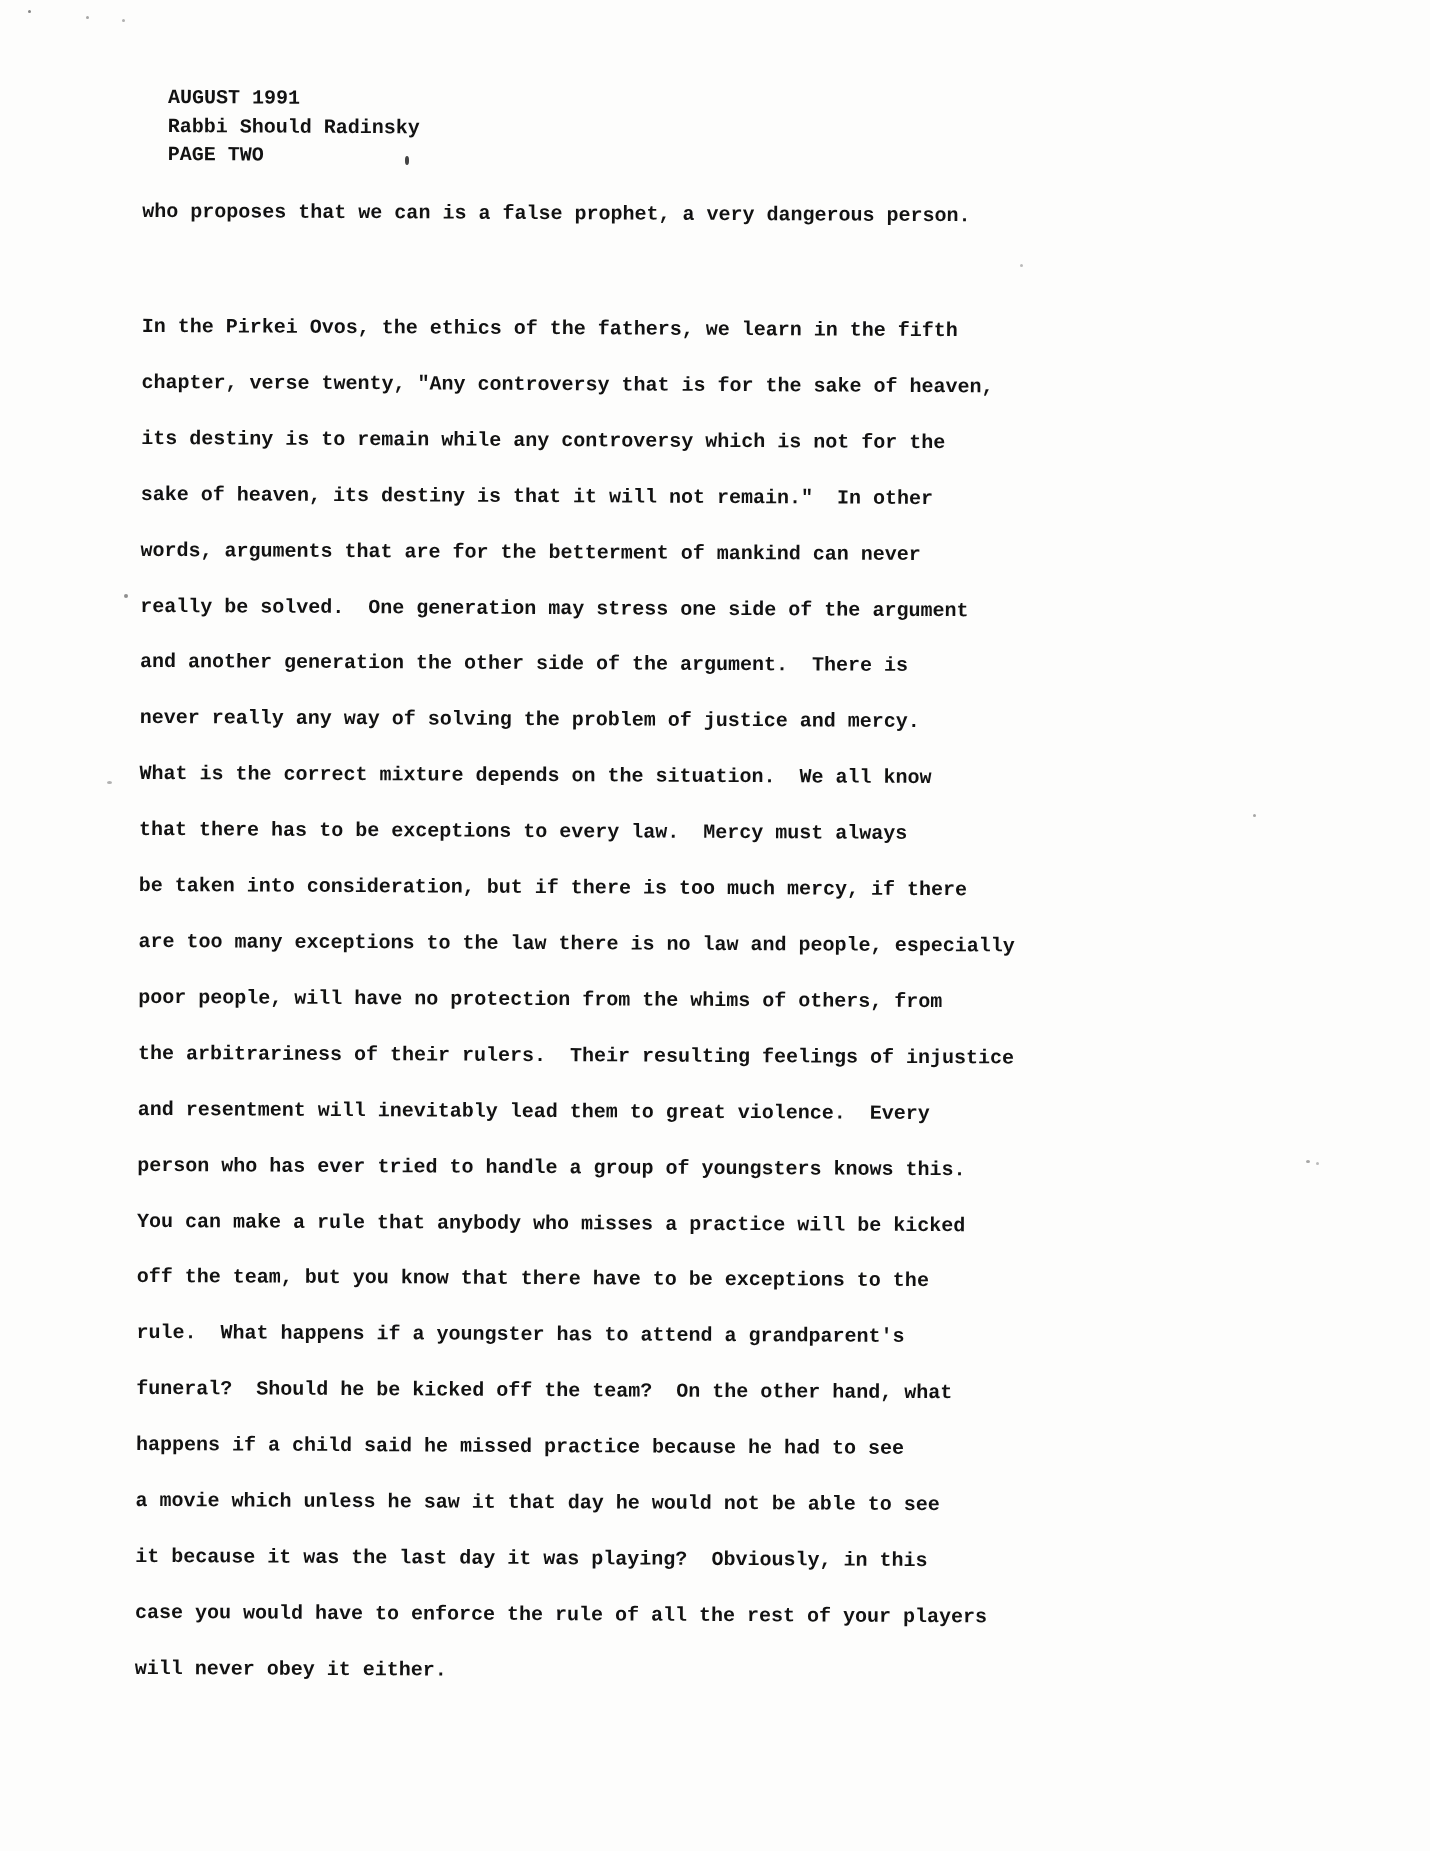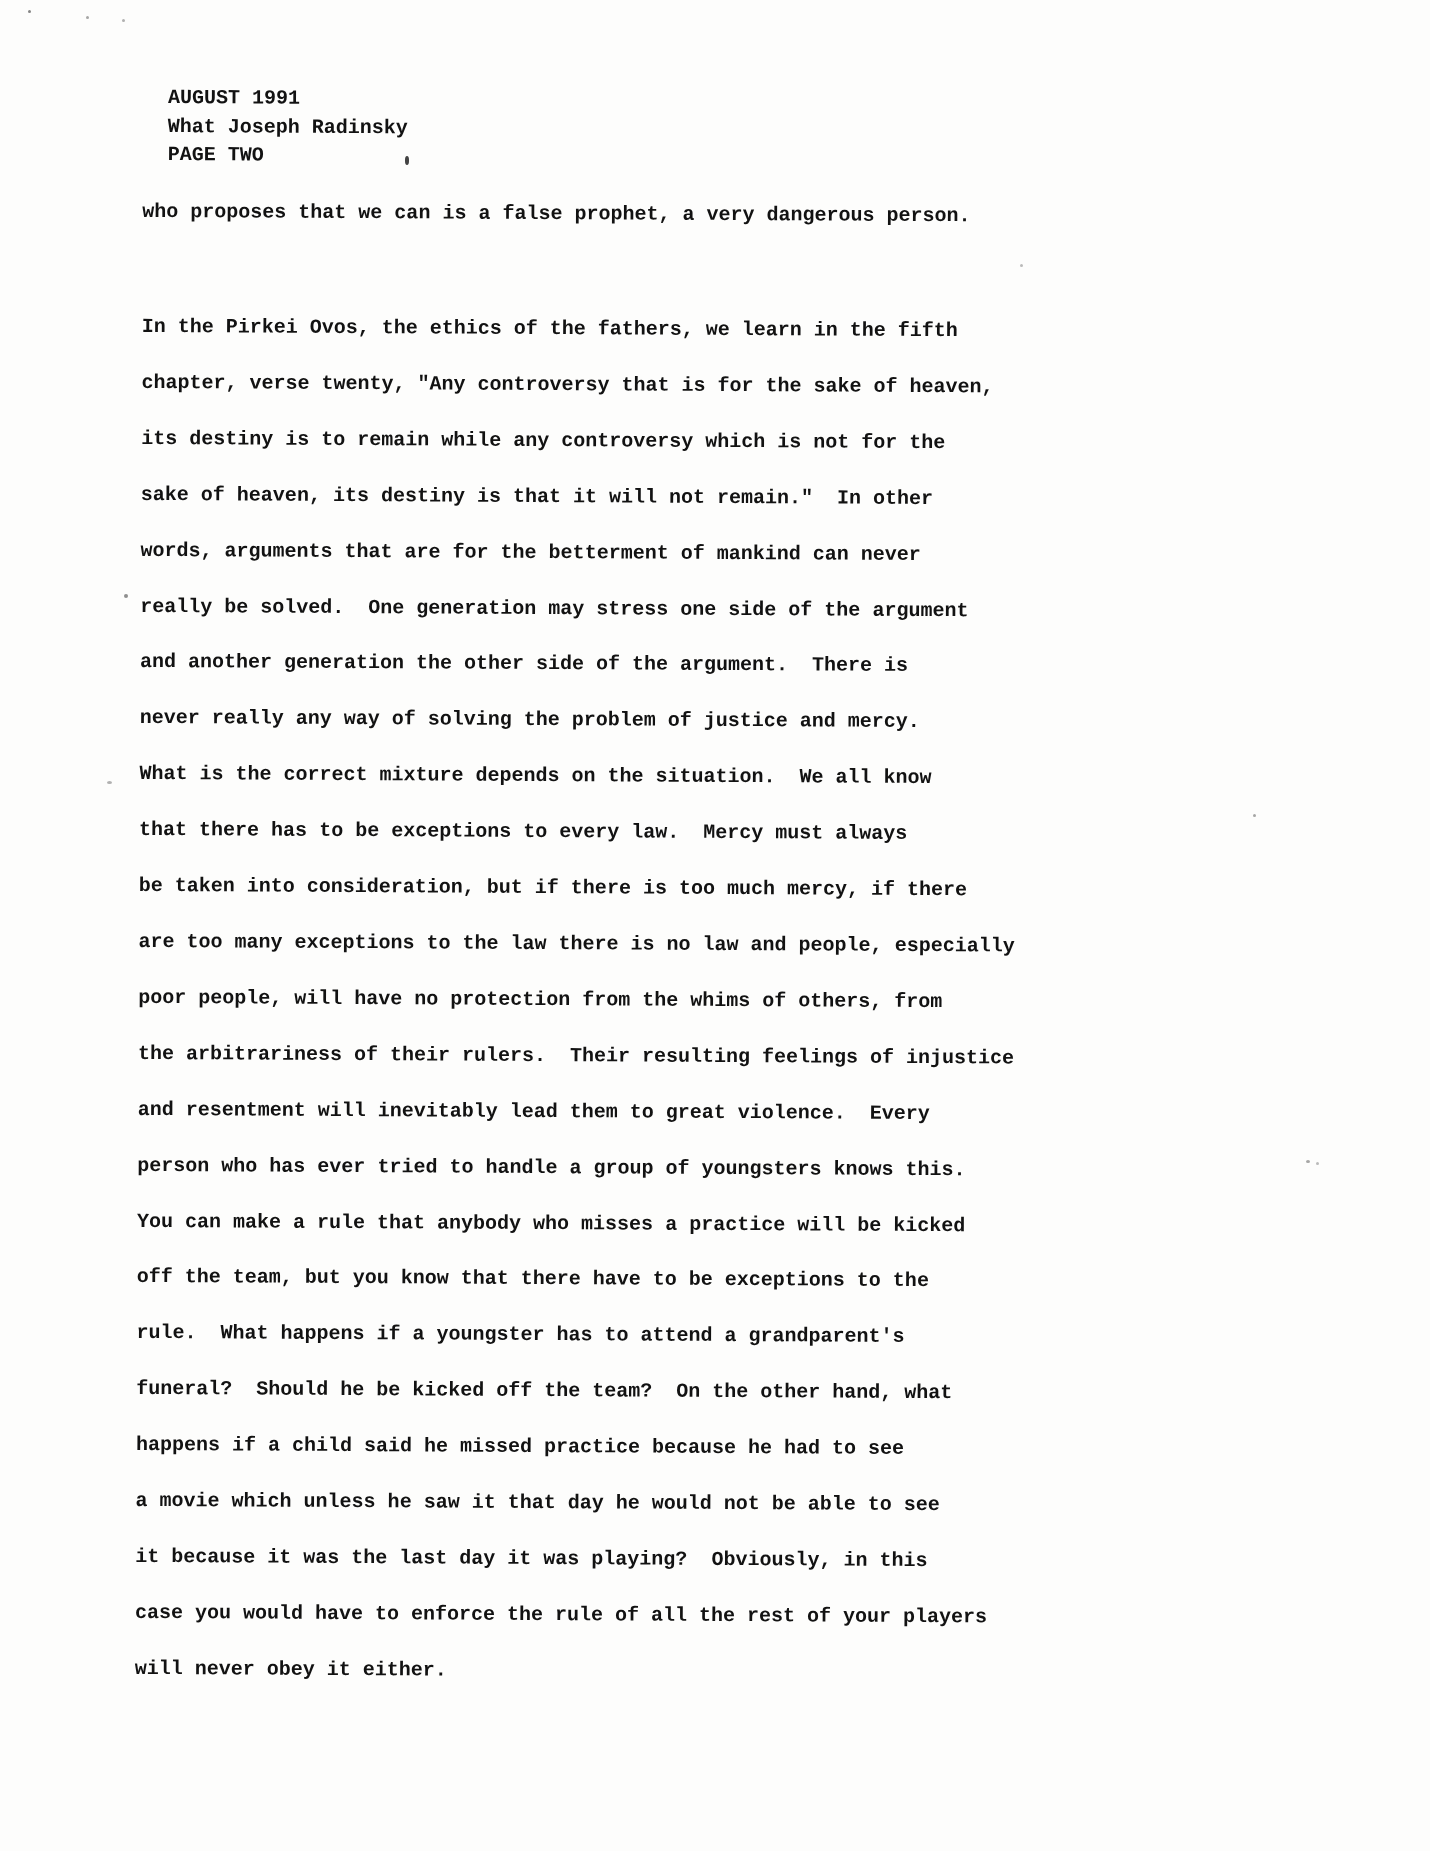--- a/index.html
+++ b/index.html
@@ -38,21 +38,21 @@
   }
   .speck {
     position: absolute; background: #222; border-radius: 50%;
   }
 </style>
 </head>
 <body>
 
 <div class="page">
   <div class="scan-skew">
-    <div class="header"><div class="header-line">AUGUST 1991</div><div class="header-line">What Joseph Radinsky</div><div class="header-line">PAGE TWO</div></div>
+    <div class="header"><div class="header-line">AUGUST 1991</div><div class="header-line">Rabbi Should Radinsky</div><div class="header-line">PAGE TWO</div></div>
 
     <div class="intro-line">who proposes that we can is a false prophet, a very dangerous person.</div>
 
     <div class="paragraph"><div class="body-line">In the Pirkei Ovos, the ethics of the fathers, we learn in the fifth</div><div class="body-line">chapter, verse twenty, "Any controversy that is for the sake of heaven,</div><div class="body-line">its destiny is to remain while any controversy which is not for the</div><div class="body-line">sake of heaven, its destiny is that it will not remain."  In other</div><div class="body-line">words, arguments that are for the betterment of mankind can never</div><div class="body-line">really be solved.  One generation may stress one side of the argument</div><div class="body-line">and another generation the other side of the argument.  There is</div><div class="body-line">never really any way of solving the problem of justice and mercy.</div><div class="body-line">What is the correct mixture depends on the situation.  We all know</div><div class="body-line">that there has to be exceptions to every law.  Mercy must always</div><div class="body-line">be taken into consideration, but if there is too much mercy, if there</div><div class="body-line">are too many exceptions to the law there is no law and people, especially</div><div class="body-line">poor people, will have no protection from the whims of others, from</div><div class="body-line">the arbitrariness of their rulers.  Their resulting feelings of injustice</div><div class="body-line">and resentment will inevitably lead them to great violence.  Every</div><div class="body-line">person who has ever tried to handle a group of youngsters knows this.</div><div class="body-line">You can make a rule that anybody who misses a practice will be kicked</div><div class="body-line">off the team, but you know that there have to be exceptions to the</div><div class="body-line">rule.  What happens if a youngster has to attend a grandparent's</div><div class="body-line">funeral?  Should he be kicked off the team?  On the other hand, what</div><div class="body-line">happens if a child said he missed practice because he had to see</div><div class="body-line">a movie which unless he saw it that day he would not be able to see</div><div class="body-line">it because it was the last day it was playing?  Obviously, in this</div><div class="body-line">case you would have to enforce the rule of all the rest of your players</div><div class="body-line">will never obey it either.</div></div>
   </div>
 
   <div class="speck" style="left:28px;top:10px;width:3px;height:3px;opacity:.55"></div>
   <div class="speck" style="left:86px;top:16px;width:3px;height:3px;opacity:.4"></div>
   <div class="speck" style="left:122px;top:19px;width:3px;height:3px;opacity:.35"></div>
   <div class="speck" style="left:405px;top:156px;width:4px;height:9px;border-radius:2px / 4px;opacity:.85"></div>

